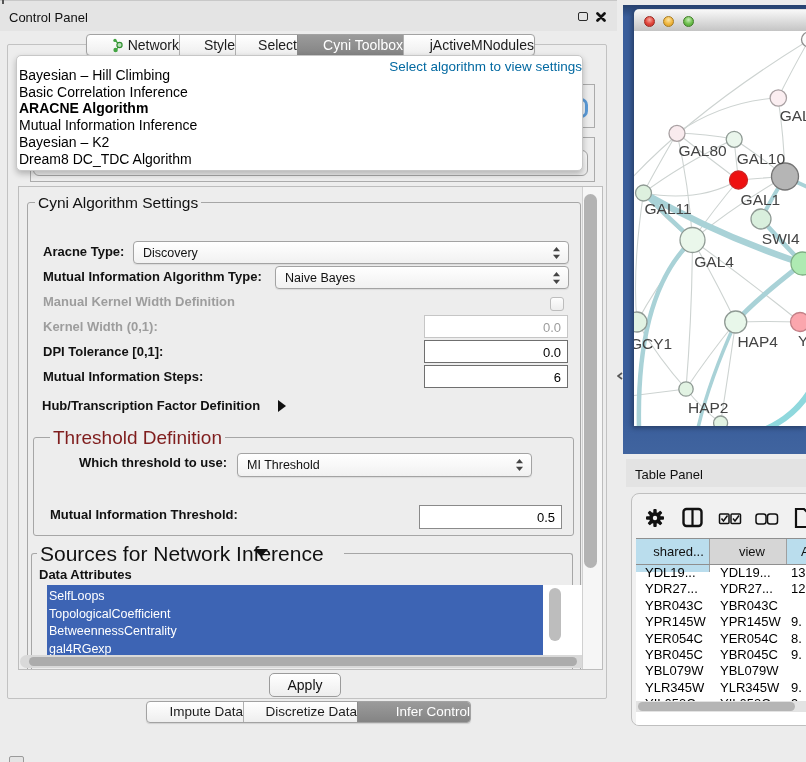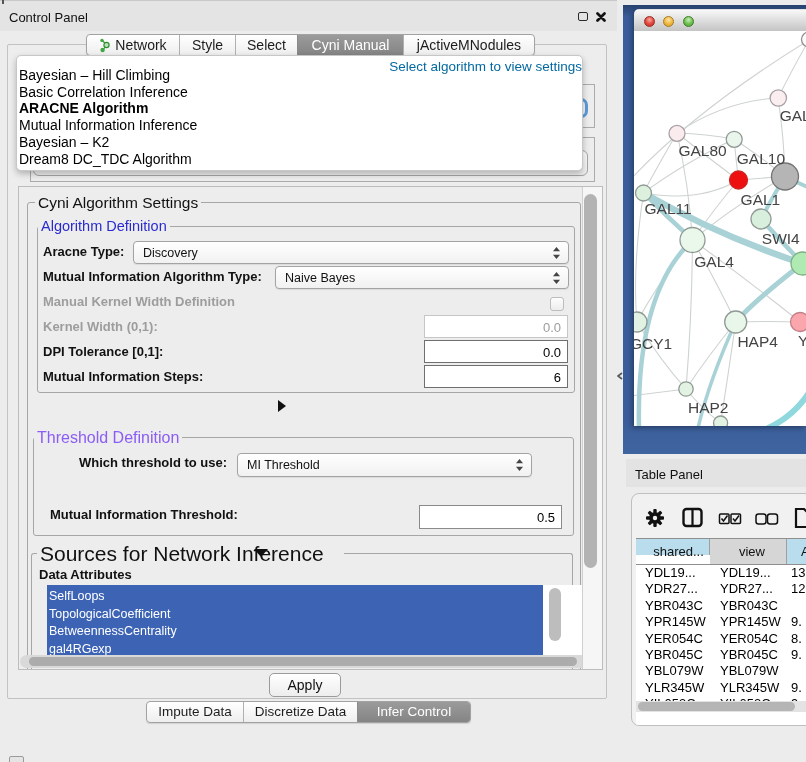--- a/index.html
+++ b/index.html
@@ -7,21 +7,21 @@
 .b{font-weight:bold}
 .grp{position:absolute;border:1px solid #a6a6a6;border-radius:3px}
 .gt{position:absolute;top:-9px;left:7px;background:#ededed;padding:0 3px;font-size:21px;line-height:17px;white-space:nowrap}
 .combo{position:absolute;border:1px solid #a3a3a3;border-radius:4px;background:linear-gradient(#ffffff,#f1f1f1);box-shadow:0 1px 1px rgba(0,0,0,.08)}
 .combo .tx{position:absolute;left:9px;top:50%;transform:translateY(-50%);font-size:12.5px;color:#111;white-space:nowrap}
 .step{position:absolute;right:7px;top:50%;transform:translateY(-50%)}
 .fld{position:absolute;background:#fff;font-size:13px;text-align:right;box-sizing:border-box}
 .fld .v{position:absolute;right:6px;top:50%;transform:translateY(-50%)}
 .lb{position:absolute;font-size:13px;font-weight:bold;color:#111;white-space:nowrap}
 .tabrow{position:absolute;display:flex;height:20px;border:1px solid #a2a2a2;border-radius:4px;background:linear-gradient(#ffffff,#eeeeee);overflow:hidden;box-shadow:0 1px 1px rgba(0,0,0,.12)}
-.tab{height:26px;line-height:20px;font-size:14px;color:#1c1c1c;text-align:center;border-left:1px solid #b0b0b0;white-space:nowrap}
+.tab{height:26px;line-height:20px;font-size:14px;color:#1c1c1c;text-align:right;border-left:1px solid #b0b0b0;white-space:nowrap}
 .tab:first-child{border-left:none}
 .tab.sel{background:linear-gradient(#9b9b9b,#7d7d7d);color:#fff;border-left-color:#8a8a8a}
 </style></head><body>
 
 <div class="abs" id="cpwin" style="left:0;top:3;width:617;height:728;background:#ededed;border-bottom:1px solid #b2b2b2">
   <div class="abs" style="left:0;top:0;width:617px;height:30px;background:#e4e4e4;border-top:1px solid #c8c8c8"></div>
   <div class="abs" style="left:2px;top:-3px;width:2px;height:7px;background:#555"></div>
   <div class="abs" style="left:9px;top:10px;font-size:13px;color:#111;white-space:nowrap">Control Panel</div>
 
   <div class="abs" style="left:578px;top:12px;width:8px;height:7px;border:1.8px solid #2a2a2a;border-radius:2px"></div>
@@ -30,23 +30,20 @@
     </svg>
 
   <div class="abs" style="left:7px;top:44px;width:598px;height:653px;border:1px solid #c2c2c2;border-radius:2px;background:#ededed"></div>
 
   <div class="abs" style="left:18px;top:186px;width:583px;height:482px;border:1px solid #bdbdbd;background:#ededed;overflow:hidden" id="viewport">
 
     <div class="grp" style="left:8px;top:15px;width:552px;height:640px">
       <span class="gt" style="color:#111;font-size:15.5px">Cyni Algorithm Settings</span>
     </div>
 
-    <div class="grp" style="left:18px;top:39px;width:536px;height:165px">
-      <span class="gt" style="color:#2a2ad2;font-size:14.5px;left:0">Algorithm Definition</span>
-    </div>
     <div class="lb" style="left:24px;top:57px">Aracne Type:</div>
     <div class="combo" style="left:114px;top:54px;width:434px;height:21px">
         <span class="tx">Discovery</span>
       <svg class="step" width="9" height="14" viewBox="0 0 9 14">
           <path d="M4.5 1 L8 5.2 H1 Z" fill="#444"></path>
           <path d="M4.5 13 L1 8.8 H8 Z" fill="#444"></path>
         </svg>
       </div>
     <div class="lb" style="left:24px;top:82px">Mutual Information Algorithm Type:</div>
     <div class="combo" style="left:256px;top:79px;width:292px;height:21px">
@@ -64,26 +61,27 @@
       </div>
     <div class="lb" style="left:24px;top:157px">DPI Tolerance [0,1]:</div>
     <div class="fld" style="left:405px;top:153px;width:144px;height:23px;border:1px solid #6f6f6f">
         <span class="v">0.0</span>
       </div>
     <div class="lb" style="left:24px;top:182px">Mutual Information Steps:</div>
     <div class="fld" style="left:405px;top:178px;width:144px;height:23px;border:1px solid #6f6f6f">
         <span class="v">6</span>
       </div>
 
+    <div class="lb" style="left:23px;top:211px">Hub/Transcription Factor Definition</div>
     <svg class="abs" style="left:258px;top:213px" width="10" height="12" viewBox="0 0 10 12">
         <path d="M1 0 L9 6 L1 12 Z" fill="#111"></path>
       </svg>
 
     <div class="grp" style="left:14px;top:250px;width:539px;height:97px">
-      <span class="gt" style="color:#8b5cf6;font-size:16px;left:0">Threshold Definition</span>
+      <span class="gt" style="color:#7f1d1d;font-size:19px;left:16px">Threshold Definition</span>
     </div>
     <div class="lb" style="left:60px;top:268px">Which threshold to use:</div>
     <div class="combo" style="left:218px;top:266px;width:293px;height:22px">
         <span class="tx">MI Threshold</span>
       <svg class="step" width="9" height="14" viewBox="0 0 9 14">
           <path d="M4.5 1 L8 5.2 H1 Z" fill="#444"></path>
           <path d="M4.5 13 L1 8.8 H8 Z" fill="#444"></path>
         </svg>
       </div>
     <div class="lb" style="left:31px;top:320px">Mutual Information Threshold:</div>
@@ -121,21 +119,21 @@
 
   <div class="tabrow" style="left:86px;top:34px">
     <div class="tab" style="width:92px"><svg width="12" height="15" viewBox="0 0 12 15" style="vertical-align:-3px">
           <path d="M3 2 L7.5 7 M7.5 7 L4 12" stroke="#3e9e3e" stroke-width="1.2" fill="none"></path>
           <circle cx="3" cy="2.4" r="1.7" fill="#44a544"></circle>
           <circle cx="7.5" cy="7" r="2.6" fill="#b9e0b9" stroke="#2f8f2f" stroke-width="1.2"></circle>
           <circle cx="3.6" cy="12" r="2.2" fill="#44a544"></circle>
         </svg> Network</div>
     <div class="tab" style="width:55px">Style</div>
     <div class="tab" style="width:61px">Select</div>
-    <div class="tab sel" style="width:105px">Cyni Manual</div>
+    <div class="tab sel" style="width:105px">Cyni Toolbox</div>
     <div class="tab" style="width:130px">jActiveMNodules</div>
   </div>
 
   <div class="abs" style="left:16px;top:55px;width:565px;height:114px;background:#fff;border:1px solid #c7c7c7;border-radius:5px;box-shadow:0 3px 6px rgba(0,0,0,.25);overflow:hidden">
     <div class="abs" style="left:0;top:3px;width:565px;text-align:right;font-size:13.5px;color:#0369a1">Select algorithm to view settings</div>
     <div class="abs" style="left:2px;top:11px;font-size:14px;color:#000;line-height:16.7px">Bayesian – Hill Climbing<br>Basic Correlation Inference<br><span class="b">ARACNE Algorithm</span><br>Mutual Information Inference<br>Bayesian – K2<br>Dream8 DC_TDC Algorithm</div>
   </div>
 
   <div class="tabrow" style="left:146px;top:701px;font-size:12.5px">
     <div class="tab" style="width:96px;font-size:13.5px">Impute Data</div>
@@ -288,21 +286,21 @@
       <rect x="121.5" y="7" width="10" height="10" rx="2.5"></rect>
     </g>
 
     <g fill="none" stroke="#111" stroke-width="2.2">
       <path d="M150 2 L158 2 L163 7 L163 20 L150 20 Z"></path>
     </g>
   </svg>
 
   <div class="abs" style="left:4px;top:44px;width:176px;height:187px;background:#fff;border-top:1px solid #8f8f8f">
 
-    <div class="abs" style="left:0;top:0;width:73px;height:16px;background:#badded;border-right:1px solid #9f9f9f;text-align:center;text-indent:12px;font-size:13px;line-height:25px;color:#111">shared...</div>
+    <div class="abs" style="left:0;top:0;width:73px;height:33px;background:#badded;border-right:1px solid #9f9f9f;text-align:center;text-indent:12px;font-size:13px;line-height:25px;color:#111">shared...</div>
     <div class="abs" style="left:74px;top:0;width:76px;height:25px;background:#d6d6d6;border-right:1px solid #9f9f9f;text-align:center;text-indent:8px;font-size:13px;line-height:25px;color:#111">view</div>
     <div class="abs" style="left:151px;top:0;width:25px;height:25px;background:#badded;font-size:13px;line-height:25px;color:#111;padding-left:14px">A</div>
     <div class="abs" style="left:0;top:25px;width:176px;border-top:1px solid #8f8f8f"></div>
 
     <div class="abs" style="left:9px;top:26px;font-size:13px;line-height:16.4px;color:#000">YDL19...<br>YDR27...<br>YBR043C<br>YPR145W<br>YER054C<br>YBR045C<br>YBL079W<br>YLR345W<br>YIL053C</div>
     <div class="abs" style="left:84px;top:26px;font-size:13px;line-height:16.4px;color:#000">YDL19...<br>YDR27...<br>YBR043C<br>YPR145W<br>YER054C<br>YBR045C<br>YBL079W<br>YLR345W<br>YIL053C</div>
     <div class="abs" style="left:155px;top:26px;font-size:13px;line-height:16.4px;color:#000">13<br>12<br>&nbsp;<br>9.<br>8.<br>9.<br>&nbsp;<br>9.<br>9.</div>
 
     <div class="abs" style="left:0;top:162px;width:176px;height:11px;background:#e3e3e3"></div>
     <div class="abs" style="left:2px;top:163px;width:157px;height:9px;background:#b5b5b5;border-radius:5px"></div>

